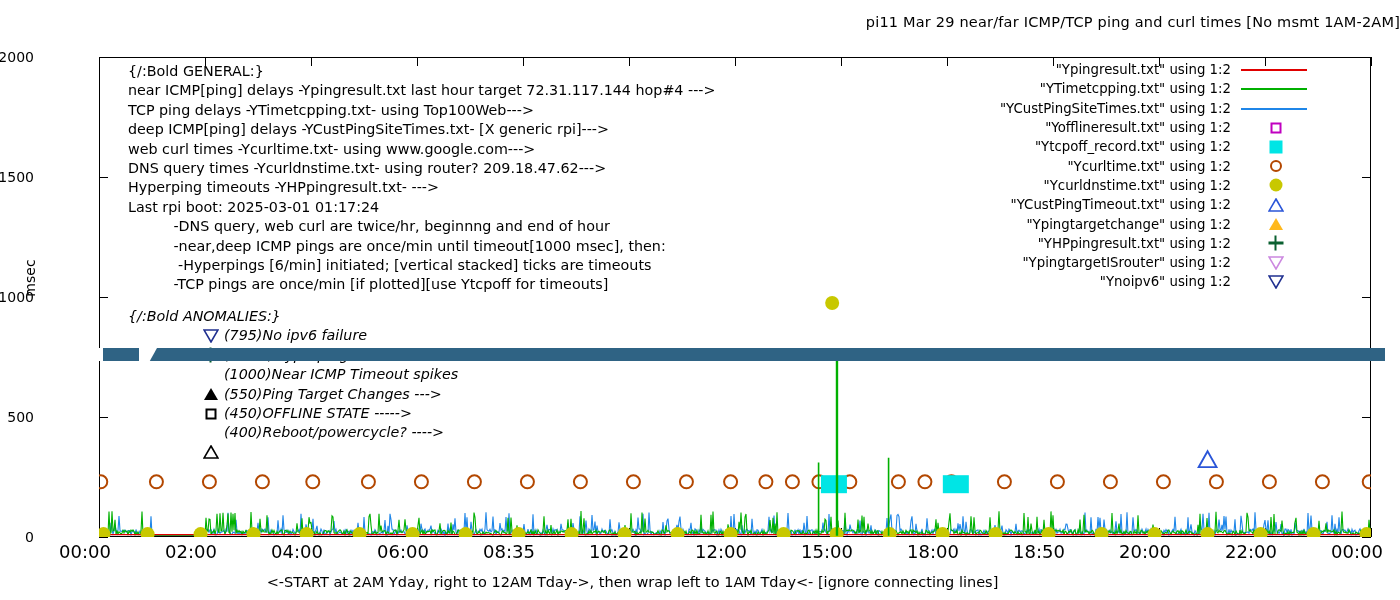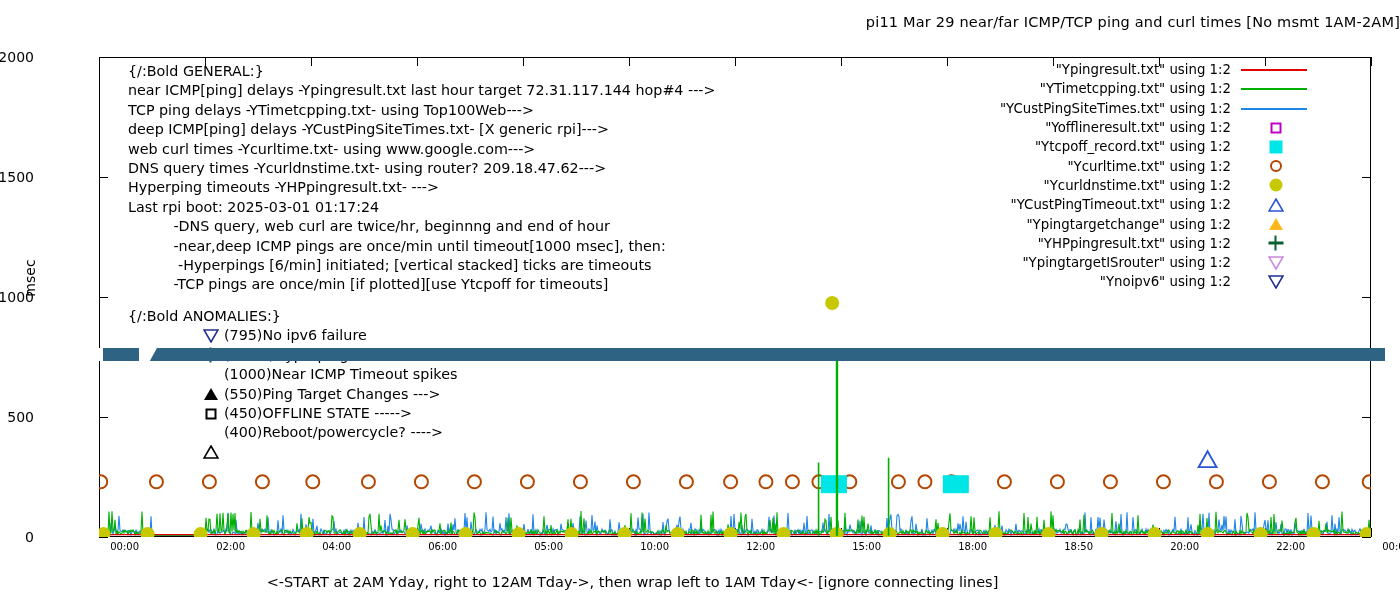--- a/index.html
+++ b/index.html
@@ -12,21 +12,21 @@
   #plot-frame{position:absolute;left:99px;top:57px;width:1272px;height:480px;
               border:1.4px solid #000;box-sizing:border-box;background:transparent;}
 
   .ytick-label{position:absolute;right:1366px;font-size:14px;text-align:right;
                width:200px;transform:translateY(-8px);white-space:nowrap;}
   .ytick-mark{position:absolute;left:99px;width:9px;height:0;border-top:1.4px solid #000;}
   .ytick-mark.r{left:auto;right:29px;}
   #ylabel{position:absolute;left:-10px;top:270px;width:80px;text-align:center;
           font-size:14px;transform:rotate(-90deg);transform-origin:center;}
 
-  .xtick-label{position:absolute;top:541px;font-size:10px;text-align:right;
+  .xtick-label{position:absolute;top:541px;font-size:18px;text-align:left;
                width:80px;margin-left:-40px;white-space:nowrap;}
   .xtick-mark{position:absolute;top:528px;width:0;height:9px;border-left:1.4px solid #000;}
   .xtick-mark.t{top:57px;}
   #xcaption{position:absolute;left:0;top:574px;width:1265px;text-align:center;
             font-size:14.5px;white-space:nowrap;}
 
   
   #legend{position:absolute;left:955px;top:60px;width:360px;}
   .legend-row{height:19.3px;display:flex;align-items:center;justify-content:flex-end;}
   .legend-text{font-size:13.3px;white-space:nowrap;text-align:right;}
@@ -39,21 +39,21 @@
   .m-sq-fill{width:13px;height:13px;background:#00e5e5;}
   .m-ci-open{width:12px;height:12px;border:2px solid #b34700;border-radius:50%;box-sizing:border-box;}
   .m-ci-fill{width:13px;height:13px;background:#c8c800;border-radius:50%;}
   .m-plus{width:15px;height:15px;position:relative;}
   .m-plus::before,.m-plus::after{content:"";position:absolute;background:#0a6030;}
   .m-plus::before{left:6px;top:0;width:2.4px;height:15px;}
   .m-plus::after{top:6px;left:0;height:2.4px;width:15px;}
 
   
   #general-block{position:absolute;left:128px;top:62px;font-size:14.3px;line-height:19.4px;white-space:pre;}
-  #anomaly-block{position:absolute;left:128px;top:307px;font-size:14.3px;line-height:19.4px;white-space:pre;}
+  #anomaly-block{position:absolute;left:128px;top:307px;font-size:14.3px;line-height:19.4px;white-space:pre;font-style:italic;}
   .anom-row{display:flex;align-items:center;height:19.4px;}
   .anom-key{width:26px;height:19px;position:relative;flex:none;}
   .anom-key>*{position:absolute;left:50%;top:50%;transform:translate(-50%,-50%);}
   .anom-indent{padding-left:70px;}
   .anom-text{white-space:pre;}
 
   
   #overlay-band{position:absolute;left:85px;top:348px;width:1300px;height:13px;
                 background:#2f6384;}
   #overlay-band::before{content:"";position:absolute;left:0;top:0;width:22px;height:13px;
@@ -88,22 +88,22 @@
     <div class="ytick-mark r" style="top:417px"></div>
   <div class="ytick-mark" style="top:537px"></div>
     <div class="ytick-mark r" style="top:537px"></div>
 </div>
 
 <div id="x-axis">
   <div class="xtick-label" style="left:99px">00:00</div>
   <div class="xtick-label" style="left:205px">02:00</div>
   <div class="xtick-label" style="left:311px">04:00</div>
   <div class="xtick-label" style="left:417px">06:00</div>
-  <div class="xtick-label" style="left:523px">05:00</div>
-  <div class="xtick-label" style="left:629px">10:00</div>
+  <div class="xtick-label" style="left:523px">08:35</div>
+  <div class="xtick-label" style="left:629px">10:20</div>
   <div class="xtick-label" style="left:735px">12:00</div>
   <div class="xtick-label" style="left:841px">15:00</div>
   <div class="xtick-label" style="left:947px">18:00</div>
   <div class="xtick-label" style="left:1053px">18:50</div>
   <div class="xtick-label" style="left:1159px">20:00</div>
   <div class="xtick-label" style="left:1265px">22:00</div>
   <div class="xtick-label" style="left:1371px">00:00</div>
   <div class="xtick-mark" style="left:99px"></div>
     <div class="xtick-mark t" style="left:99px"></div>
   <div class="xtick-mark" style="left:205px"></div>

